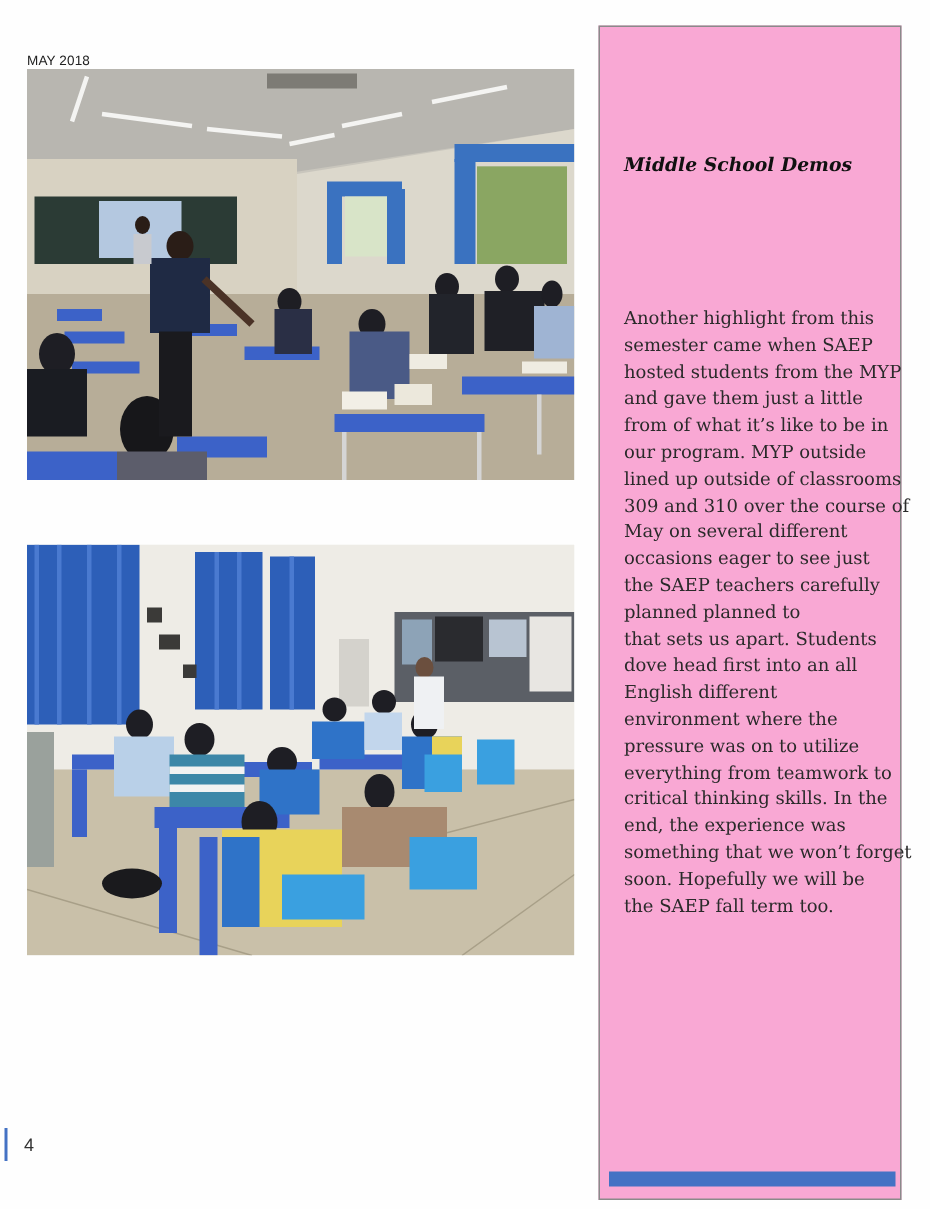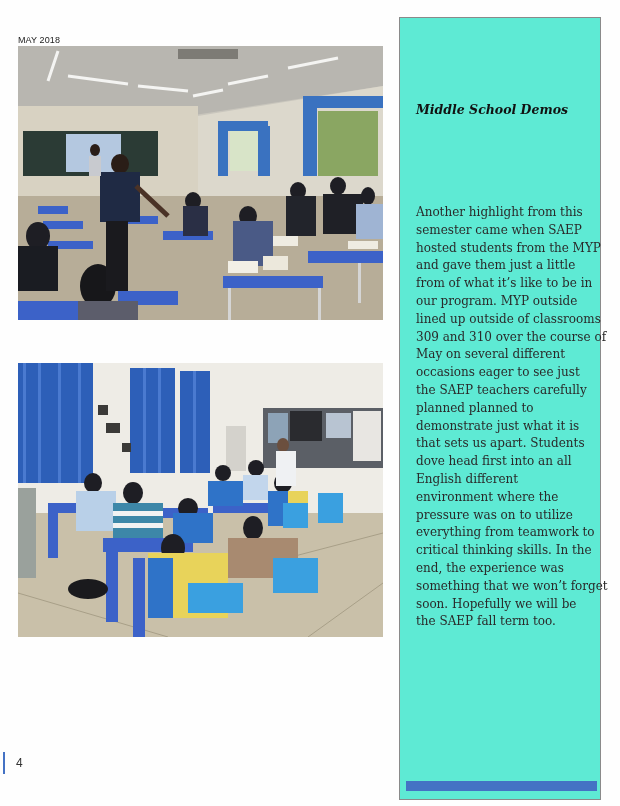--- a/index.html
+++ b/index.html
@@ -15,21 +15,21 @@
     }
     .photo {
       position: absolute; left: 18px; width: 365px; height: 274px; overflow: hidden;
     }
     .photo svg { display: block; width: 100%; height: 100%; }
     .photo-1 { top: 46px; }
     .photo-2 { top: 363px; }
 
     .sidebar {
       position: absolute; left: 399px; top: 17px; width: 202px; height: 783px;
-      border: 1.5px solid #8a8a8a; background: #5eead4; box-sizing: border-box;
+      border: 1.5px solid #8a8a8a; background: #f9a8d4; box-sizing: border-box;
     }
     .sidebar-title {
       position: absolute; left: 16px; top: 84px;
       font-family: "DejaVu Serif", serif; font-weight: bold; font-style: italic;
       font-size: 12.5px; color: #111;
     }
     .sidebar-body {
       position: absolute; left: 16px; top: 138px; width: 182px;
       font-family: "DejaVu Serif", serif; font-size: 12px; line-height: 17.8px;
       color: #2a2a2a;
@@ -210,21 +210,20 @@
     <span>hosted students from the MYP</span>
     <span>and gave them just a little</span>
     <span>from of what it’s like to be in</span>
     <span>our program. MYP outside</span>
     <span>lined up outside of classrooms</span>
     <span>309 and 310 over the course of</span>
     <span>May on several different</span>
     <span>occasions eager to see just</span>
     <span>the SAEP teachers carefully</span>
     <span>planned planned to</span>
-    <span>demonstrate just what it is</span>
     <span>that sets us apart. Students</span>
     <span>dove head first into an all</span>
     <span>English different</span>
     <span>environment where the</span>
     <span>pressure was on to utilize</span>
     <span>everything from teamwork to</span>
     <span>critical thinking skills. In the</span>
     <span>end, the experience was</span>
     <span>something that we won’t forget</span>
     <span>soon. Hopefully we will be</span>

